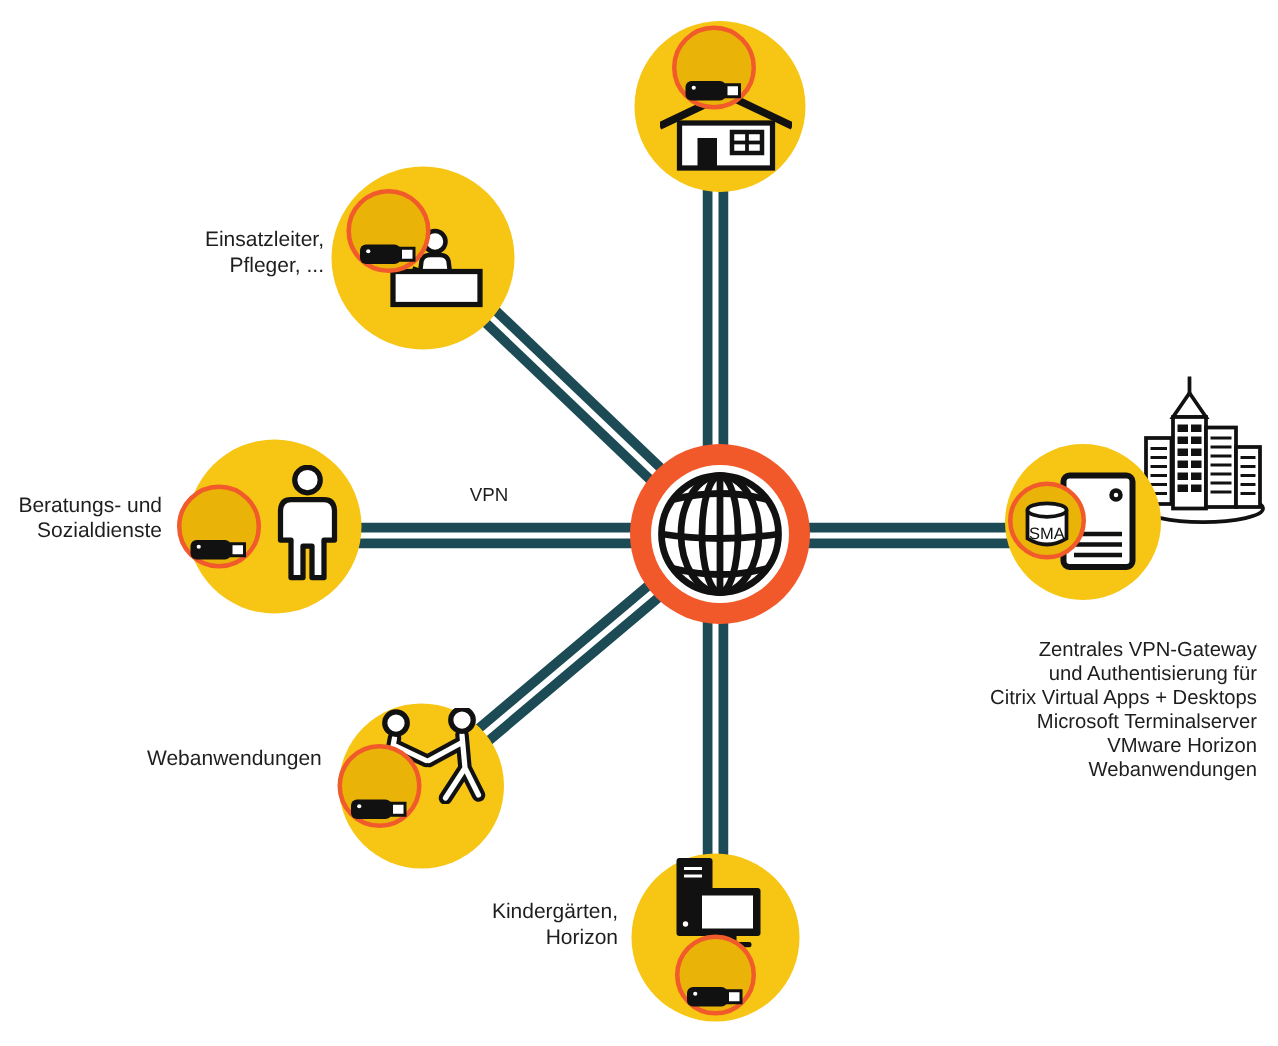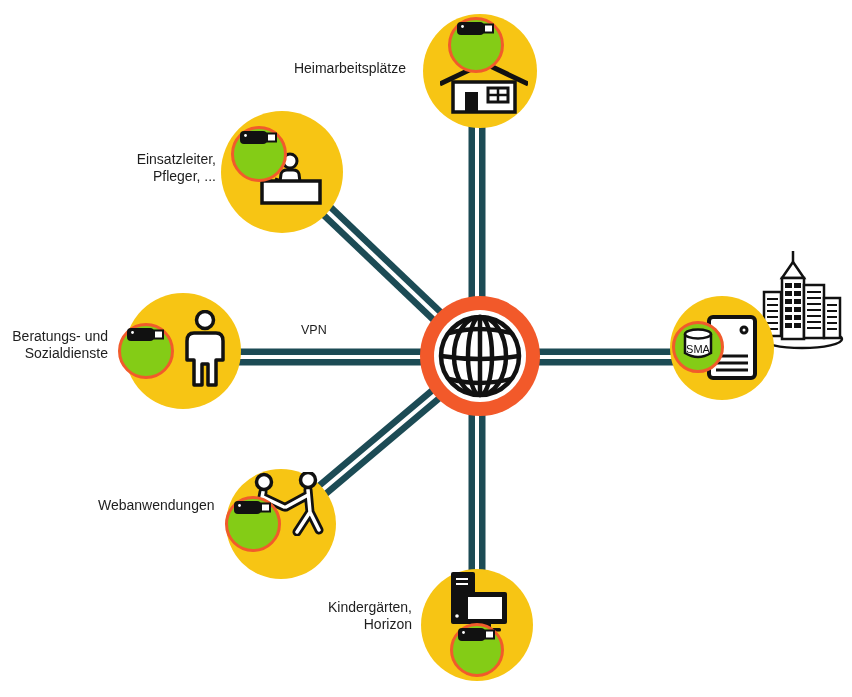--- a/index.html
+++ b/index.html
@@ -14,30 +14,30 @@
   .spokes{position:absolute;left:0;top:0;z-index:1;}
   .spoke-outer{stroke:var(--line_teal);stroke-width:17;}
   .spoke-inner{stroke:#ffffff;stroke-width:4;}
   .skyline{position:absolute;z-index:2;}
   .node{
     position:absolute;border-radius:50%;background:var(--yellow);z-index:3;
   }
   .node.center{background:var(--orange);}
   .icon{position:absolute;z-index:4;}
   .badge{
-    position:absolute;z-index:5;border-radius:50%;background:#84cc16;
+    position:absolute;z-index:5;border-radius:50%;background:#eab308;
     border:3px solid var(--badge_ring);
-    display:flex;align-items:flex-start;justify-content:center;box-sizing:border-box;
+    display:flex;align-items:flex-end;justify-content:center;box-sizing:border-box;
   }
   .label{
     position:absolute;z-index:6;white-space:pre-line;color:var(--text);
     font-size:14px;line-height:17px;
   }
   .label.right{text-align:right;}
-  .label.centered{text-align:left;}
+  .label.centered{text-align:center;}
   .label.small{font-size:12.5px;line-height:14px;}
   .label.block{font-size:13.5px;line-height:16px;}
 </style>
 </head>
 <body>
 
 <div class="canvas">
 
   <svg class="spokes" width="852" height="697">
     <g>
@@ -225,23 +225,28 @@
   </div>
 
   <div class="badge" style="left:672px;top:321px;width:52px;height:52px">
     <svg width="40" height="40" viewBox="0 0 40 40">
       <path d="M7,10 L7,29 Q20,37 33,29 L33,10" fill="#ffffff" stroke="#111" stroke-width="2.5"></path>
       <ellipse cx="20" cy="10" rx="13" ry="4.5" fill="#ffffff" stroke="#111" stroke-width="2.5"></ellipse>
       <text x="20" y="29" text-anchor="middle" font-size="11" font-family="Liberation Sans, DejaVu Sans, sans-serif" fill="#111">SMA</text>
     </svg>
   </div>
 
-  <div class="label right" style="left:246px;top:60px;width:160px">Heimarbeitsplätze</div>
   <div class="label right" style="left:96px;top:151px;width:120px">Einsatzleiter,
 Pfleger, ...</div>
   <div class="label right" style="left:8px;top:328px;width:100px">Beratungs- und
 Sozialdienste</div>
   <div class="label centered small" style="left:301px;top:323px;width:50px">VPN</div>
   <div class="label right" style="left:98px;top:497px;width:100px">Webanwendungen</div>
   <div class="label right" style="left:318px;top:599px;width:94px">Kindergärten,
 Horizon</div>
+  <div class="label right block" style="left:638px;top:425px;width:200px">Zentrales VPN-Gateway
+und Authentisierung für
+Citrix Virtual Apps + Desktops
+Microsoft Terminalserver
+VMware Horizon
+Webanwendungen</div>
 
 </div>
 
 </body></html>

